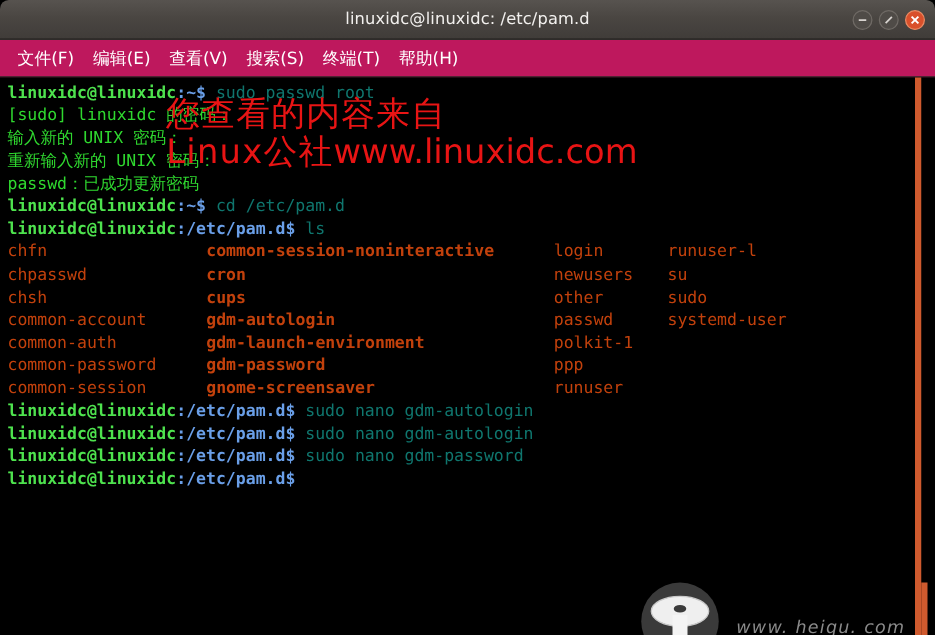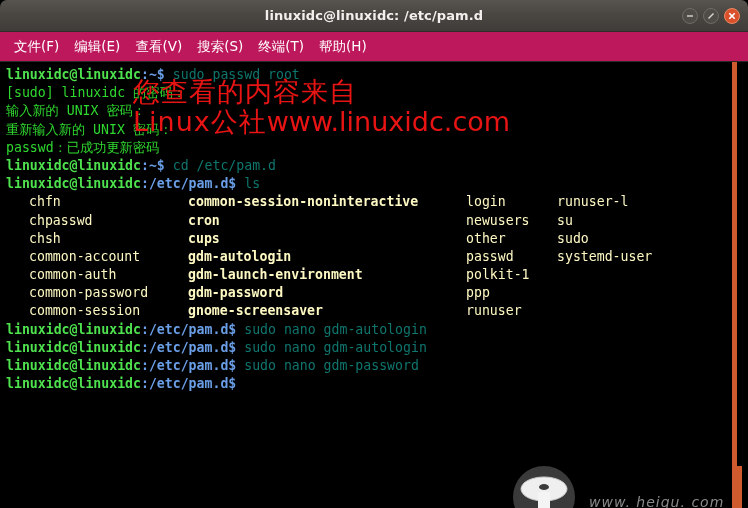--- a/index.html
+++ b/index.html
@@ -35,21 +35,21 @@
     border-bottom: 1px solid #2e2b29;
   }
   #title-text {
     position: absolute;
     left: 0; top: 0;
     width: 748px;
     line-height: 31px;
     text-align: center;
     color: #f2f0ee;
     font-size: 13px;
-    font-weight: bold;
+    font-weight: normal;
     font-family: "DejaVu Sans", sans-serif;
     letter-spacing: 0.1px;
     white-space: nowrap;
   }
   #win-controls {
     position: absolute;
     right: 8px;
     top: 8px;
     display: flex;
     gap: 5px;
@@ -113,21 +113,21 @@
     font-size: 13.2px;
     line-height: 18.2px;
     white-space: pre;
     color: #4ee24e;
   }
   .ln { height: 18.2px; white-space: pre; }
   .user { color: #4ee24e; font-weight: bold; }
   .path { color: #6a9fe8; font-weight: bold; }
   .cmd  { color: #0f766e; margin-top: 23px; }
   .out  { color: #2fd82f; }
-  .file { color: #fef9c3; margin-left: 23px; }
+  .file { color: #c2410c; }
 
   
   .lsrow { position: relative; height: 18.2px; }
   .c1 { position: absolute; left: 0px; }
   .c2 { position: absolute; left: 159px; font-weight: bold; }
   .c3 { position: absolute; left: 437px; }
   .c4 { position: absolute; left: 528px; }
 
   
   #scrollbar {

